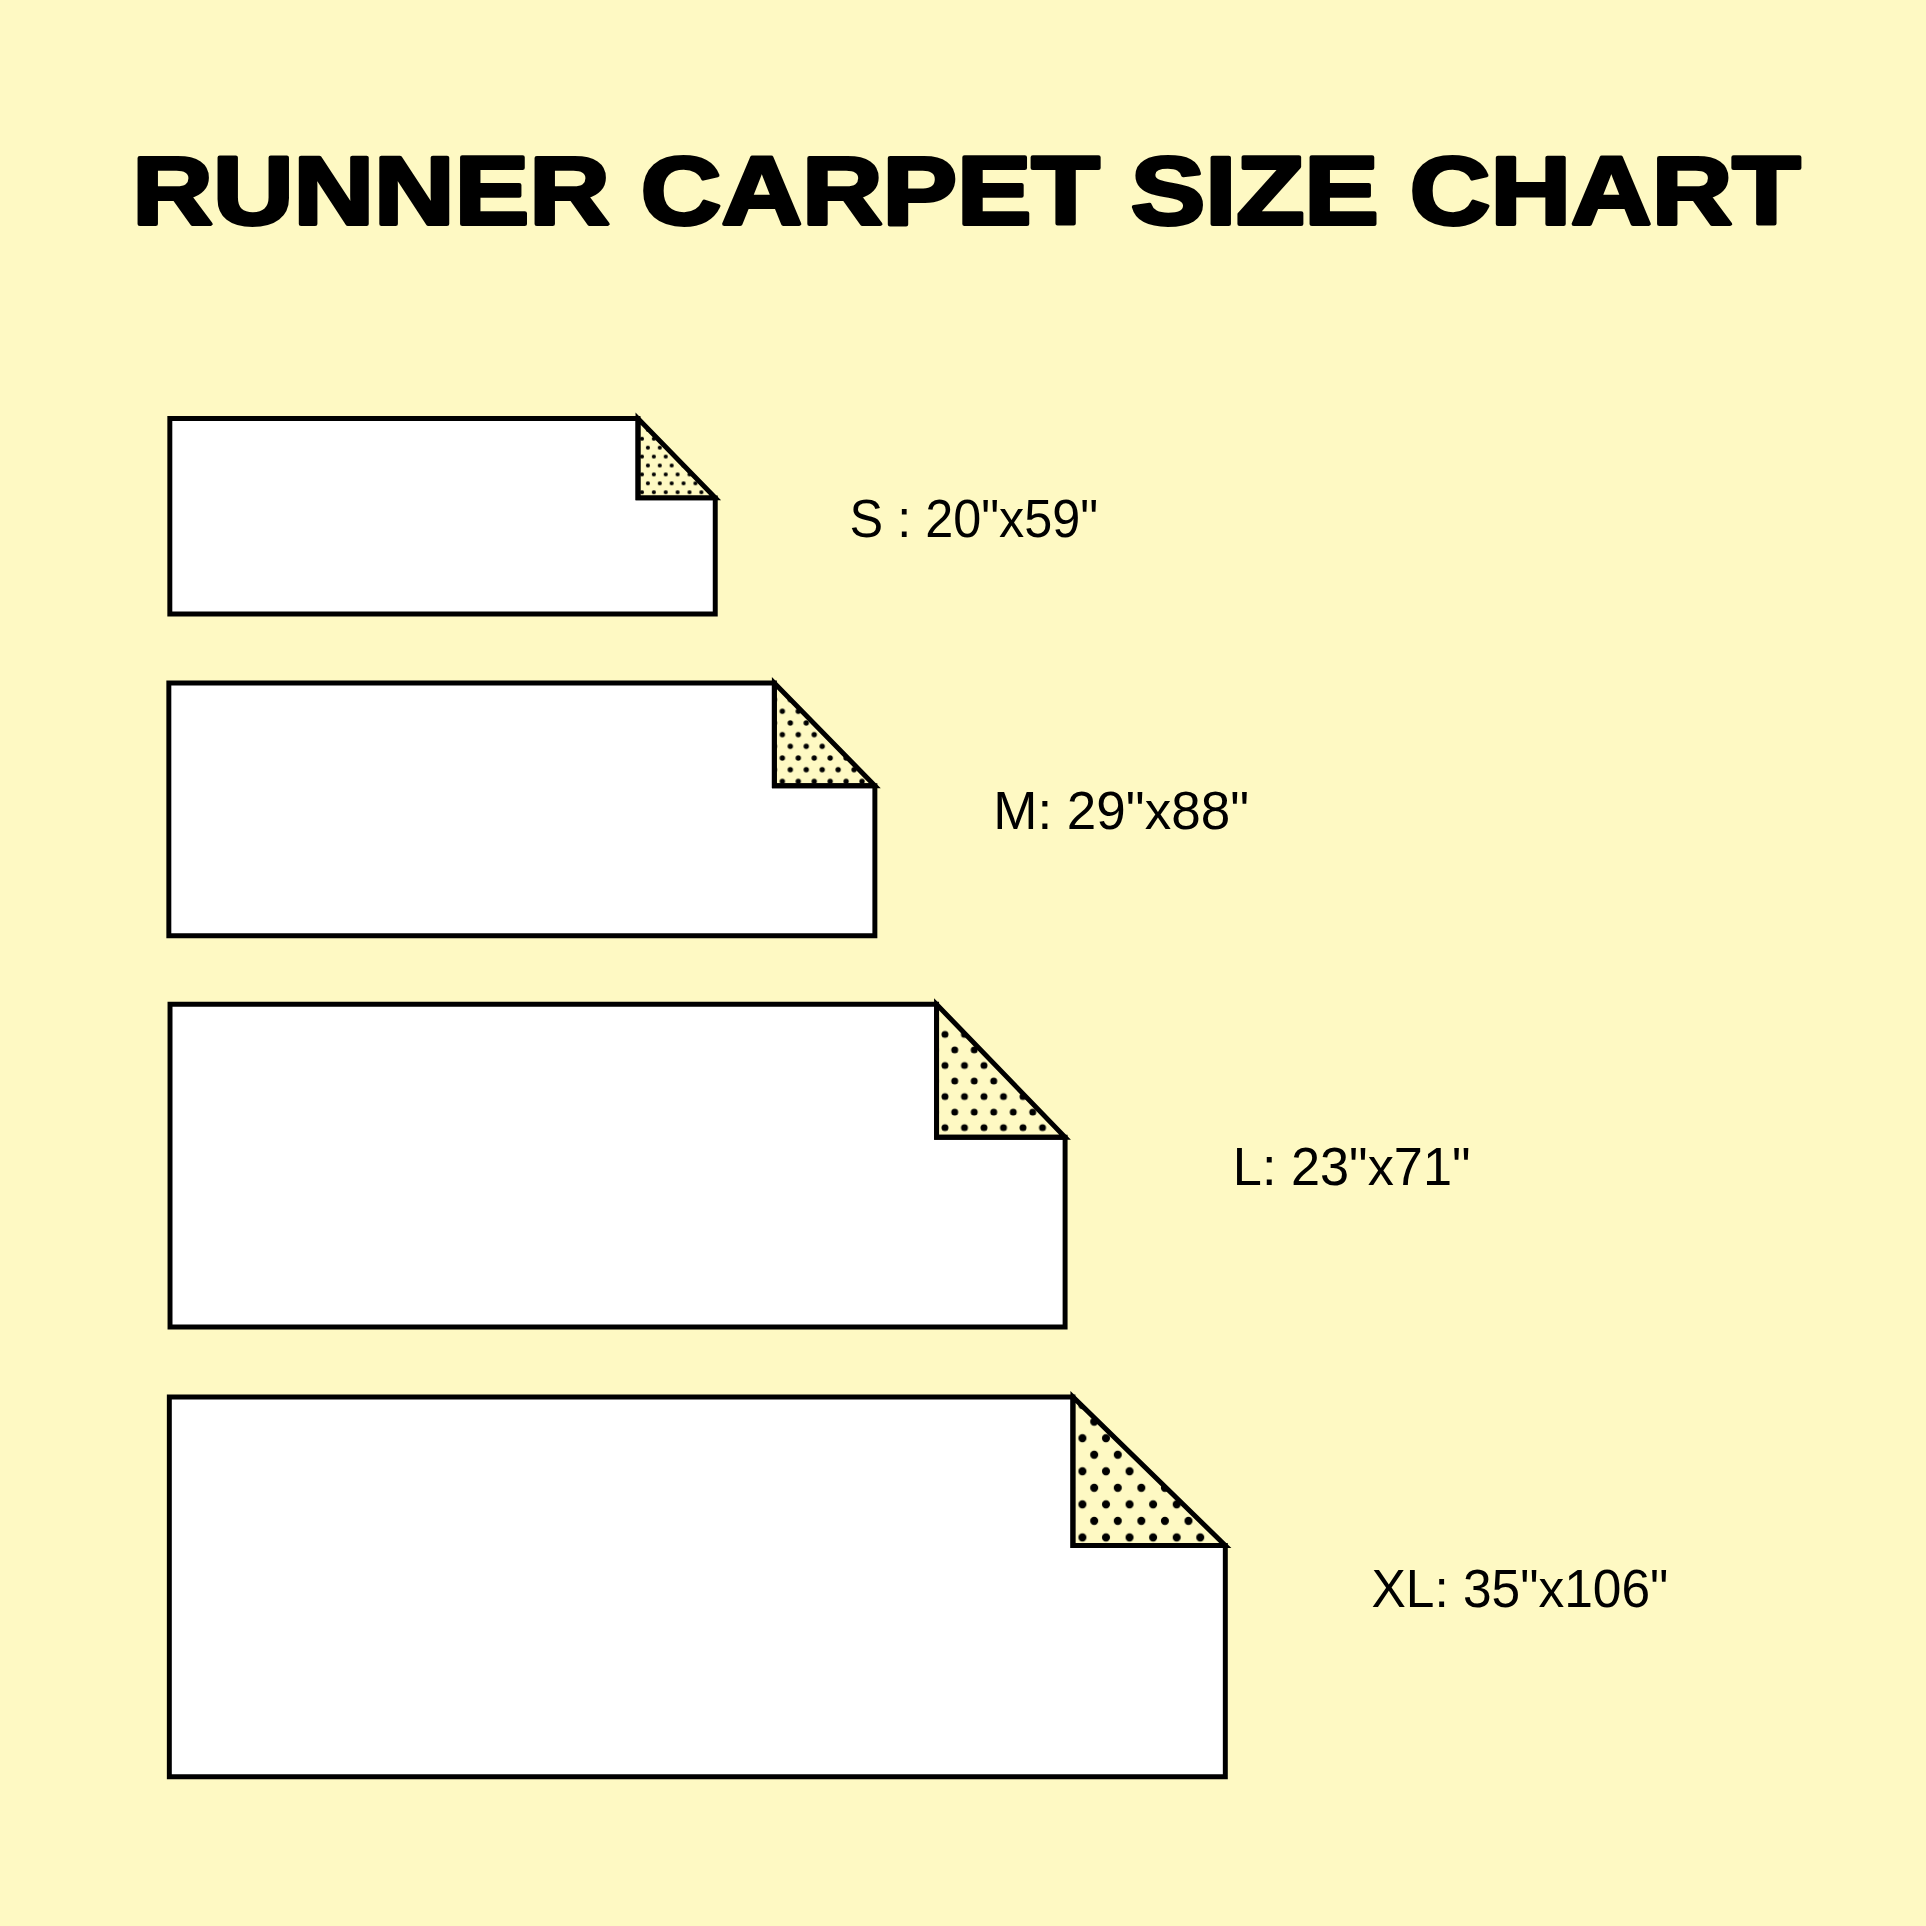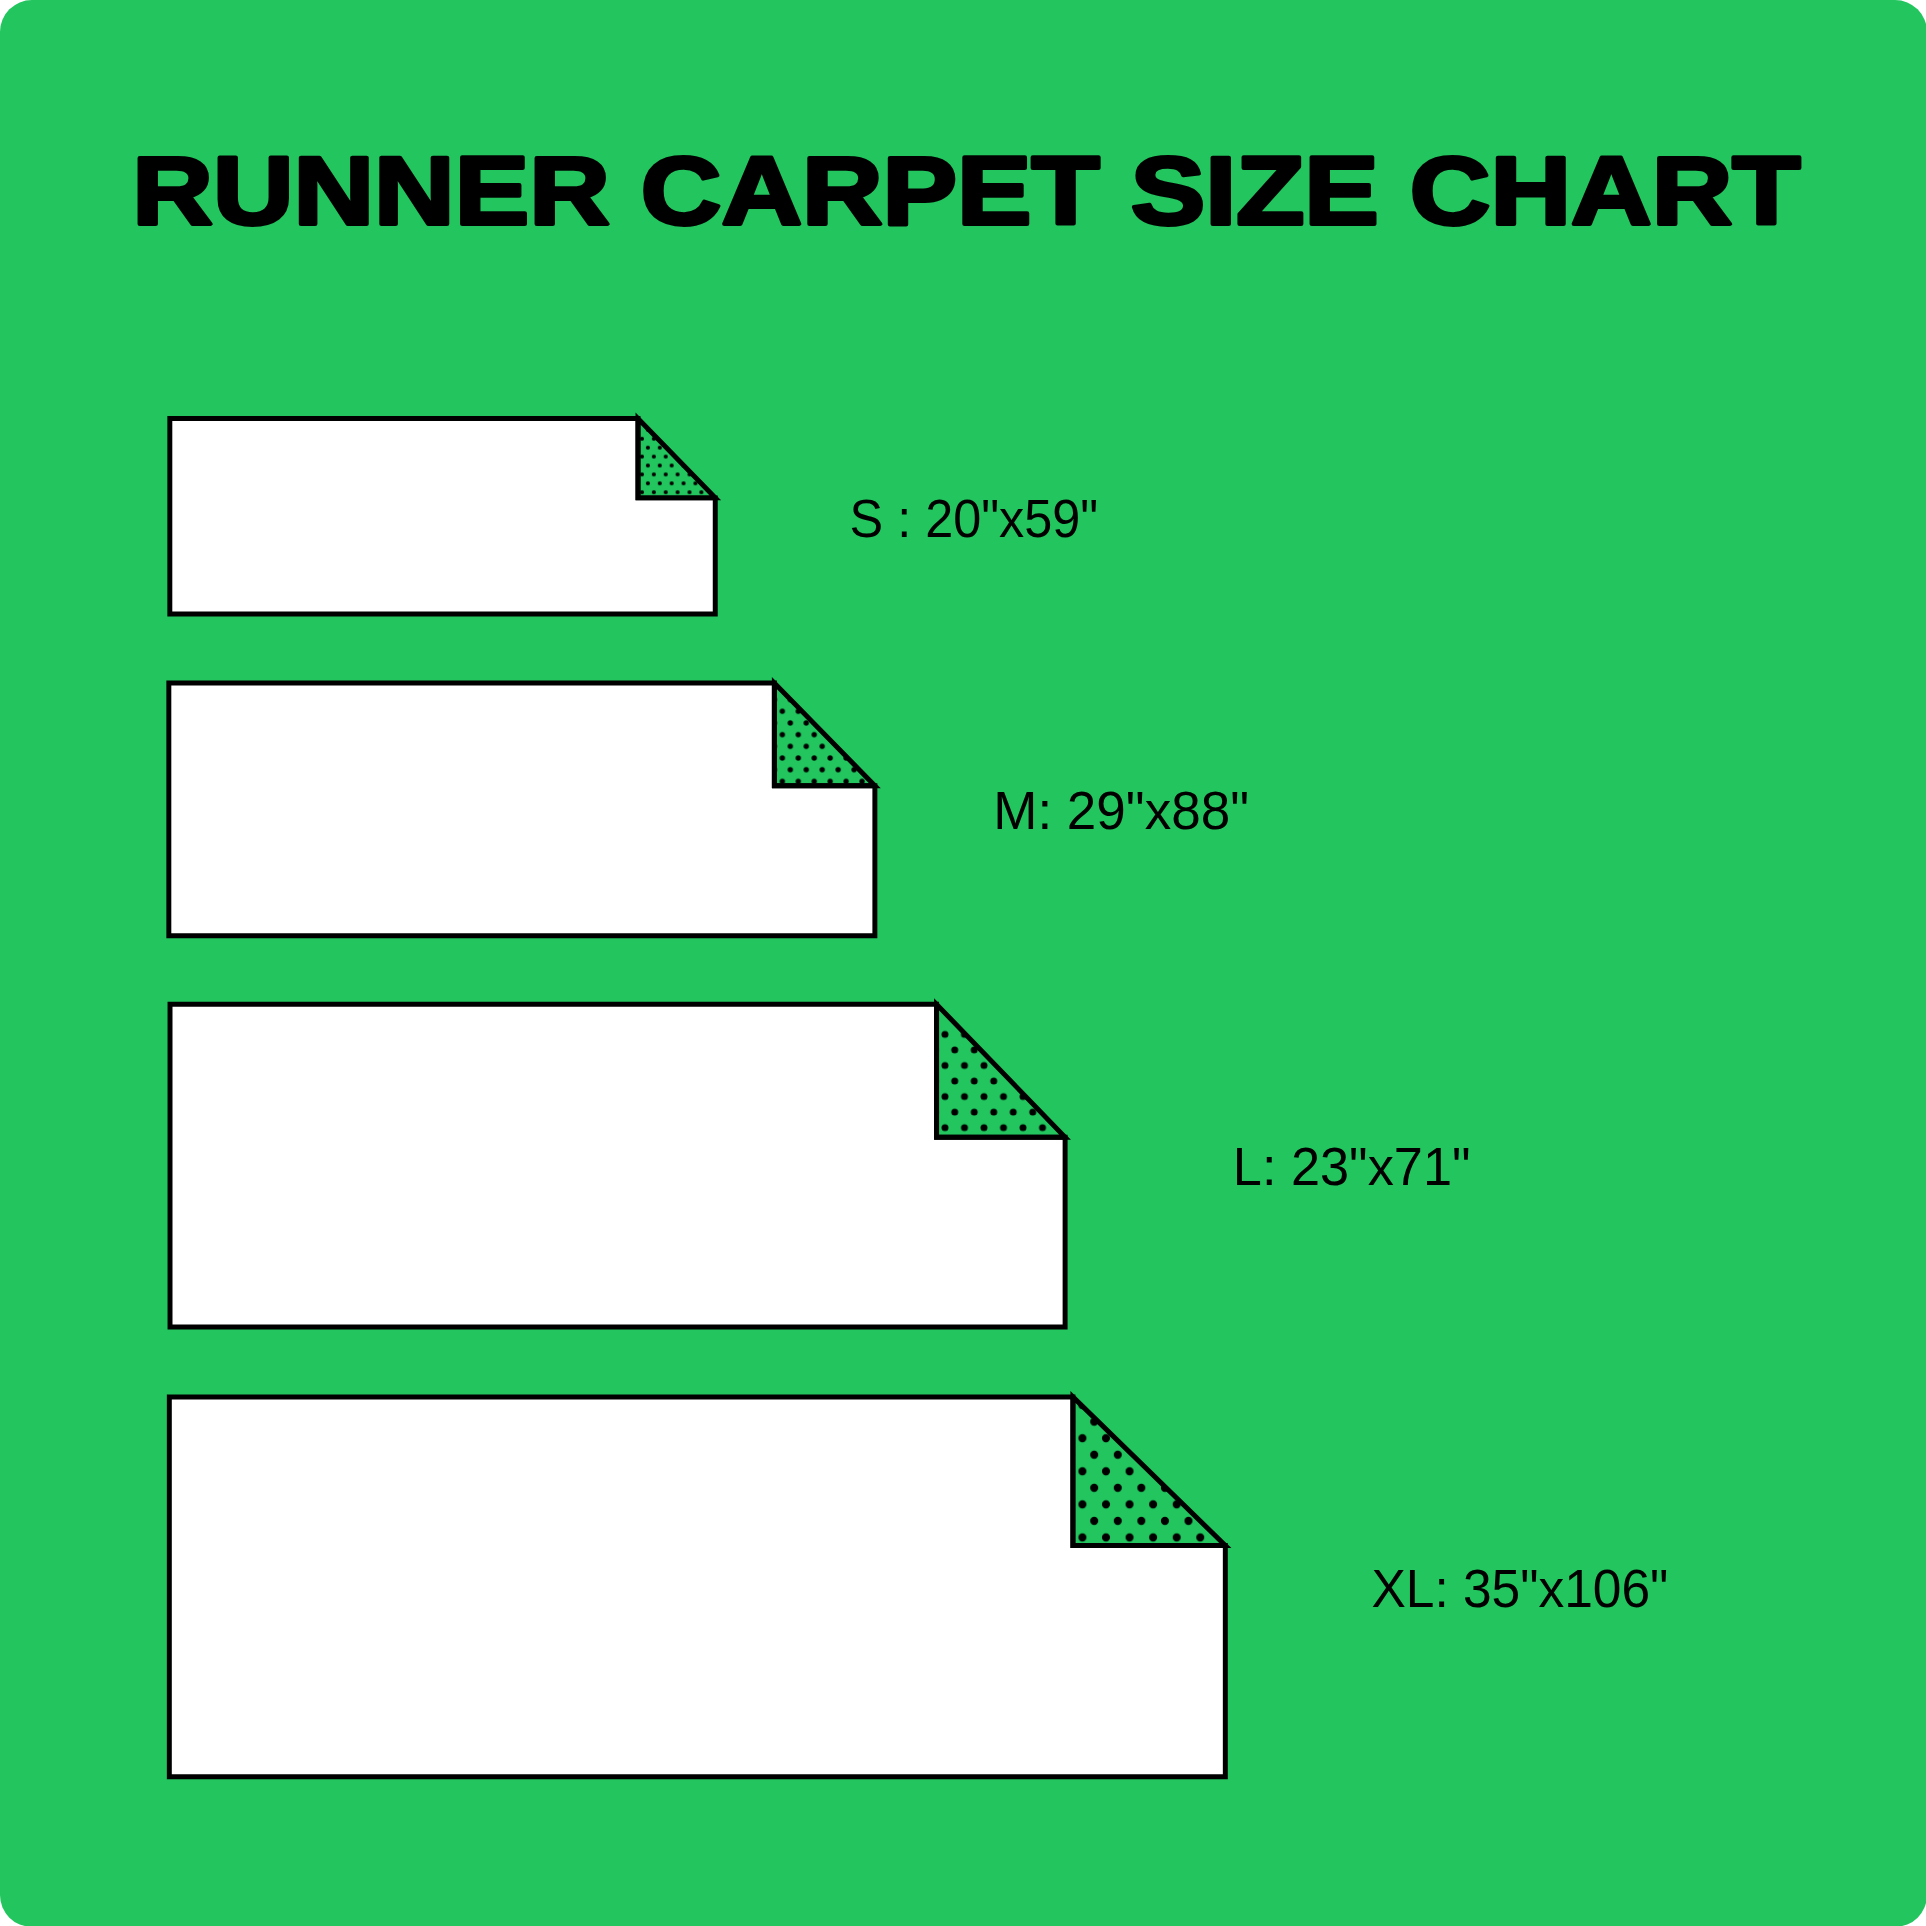--- a/index.html
+++ b/index.html
@@ -1,16 +1,16 @@
 <!DOCTYPE html>
 <html><head>
 <meta charset="utf-8">
 <style>
   html,body{margin:0;padding:0;background:#fff;}
-  .page{position:relative;width:1927px;height:1927px;background:#22c55e;overflow:hidden;border-radius:32px;}
+  .page{position:relative;width:1927px;height:1927px;background:#fef9c3;overflow:hidden;}
   svg{position:absolute;left:0;top:0;}
   text{font-family:"Liberation Sans",sans-serif;fill:#000;}
 </style>
 </head>
 <body>
 <div class="page">
 <svg width="1927" height="1927" viewBox="0 0 1946 1946">
   <defs>
     <pattern id="dS" patternUnits="userSpaceOnUse" x="648.3" y="479.1" width="12" height="18">
       <circle cx="0" cy="0" r="2.1"></circle>

